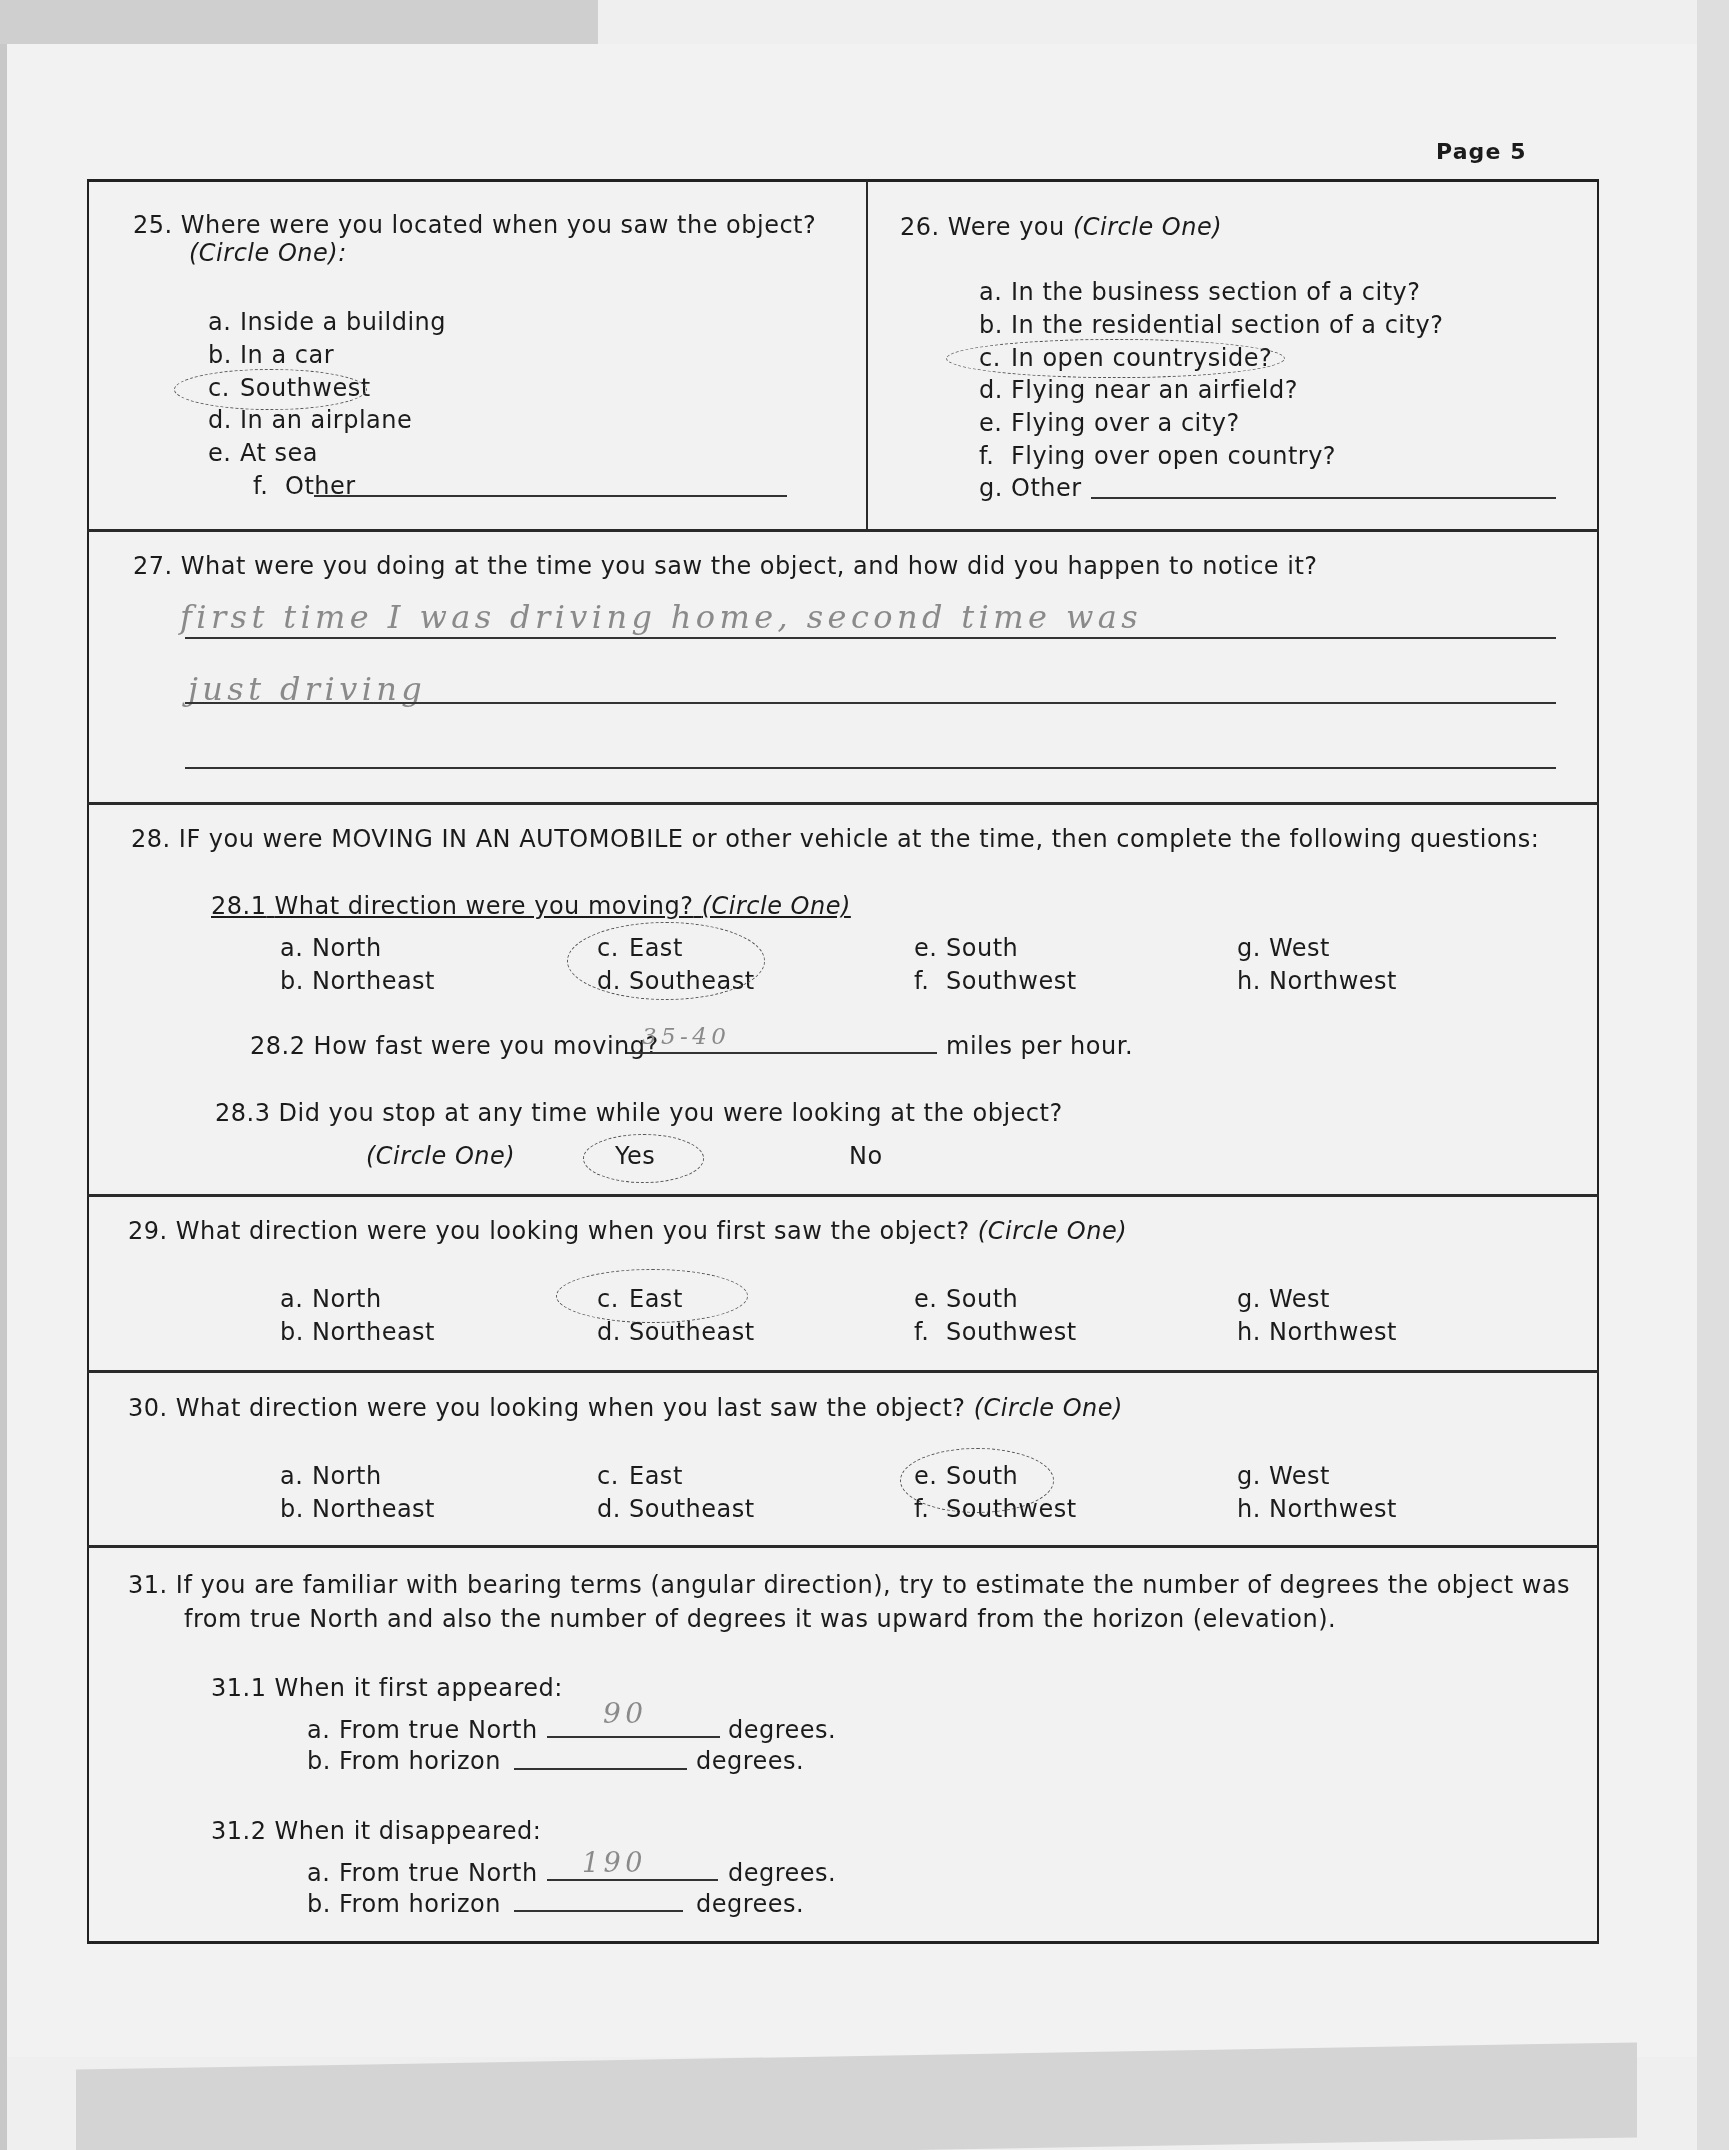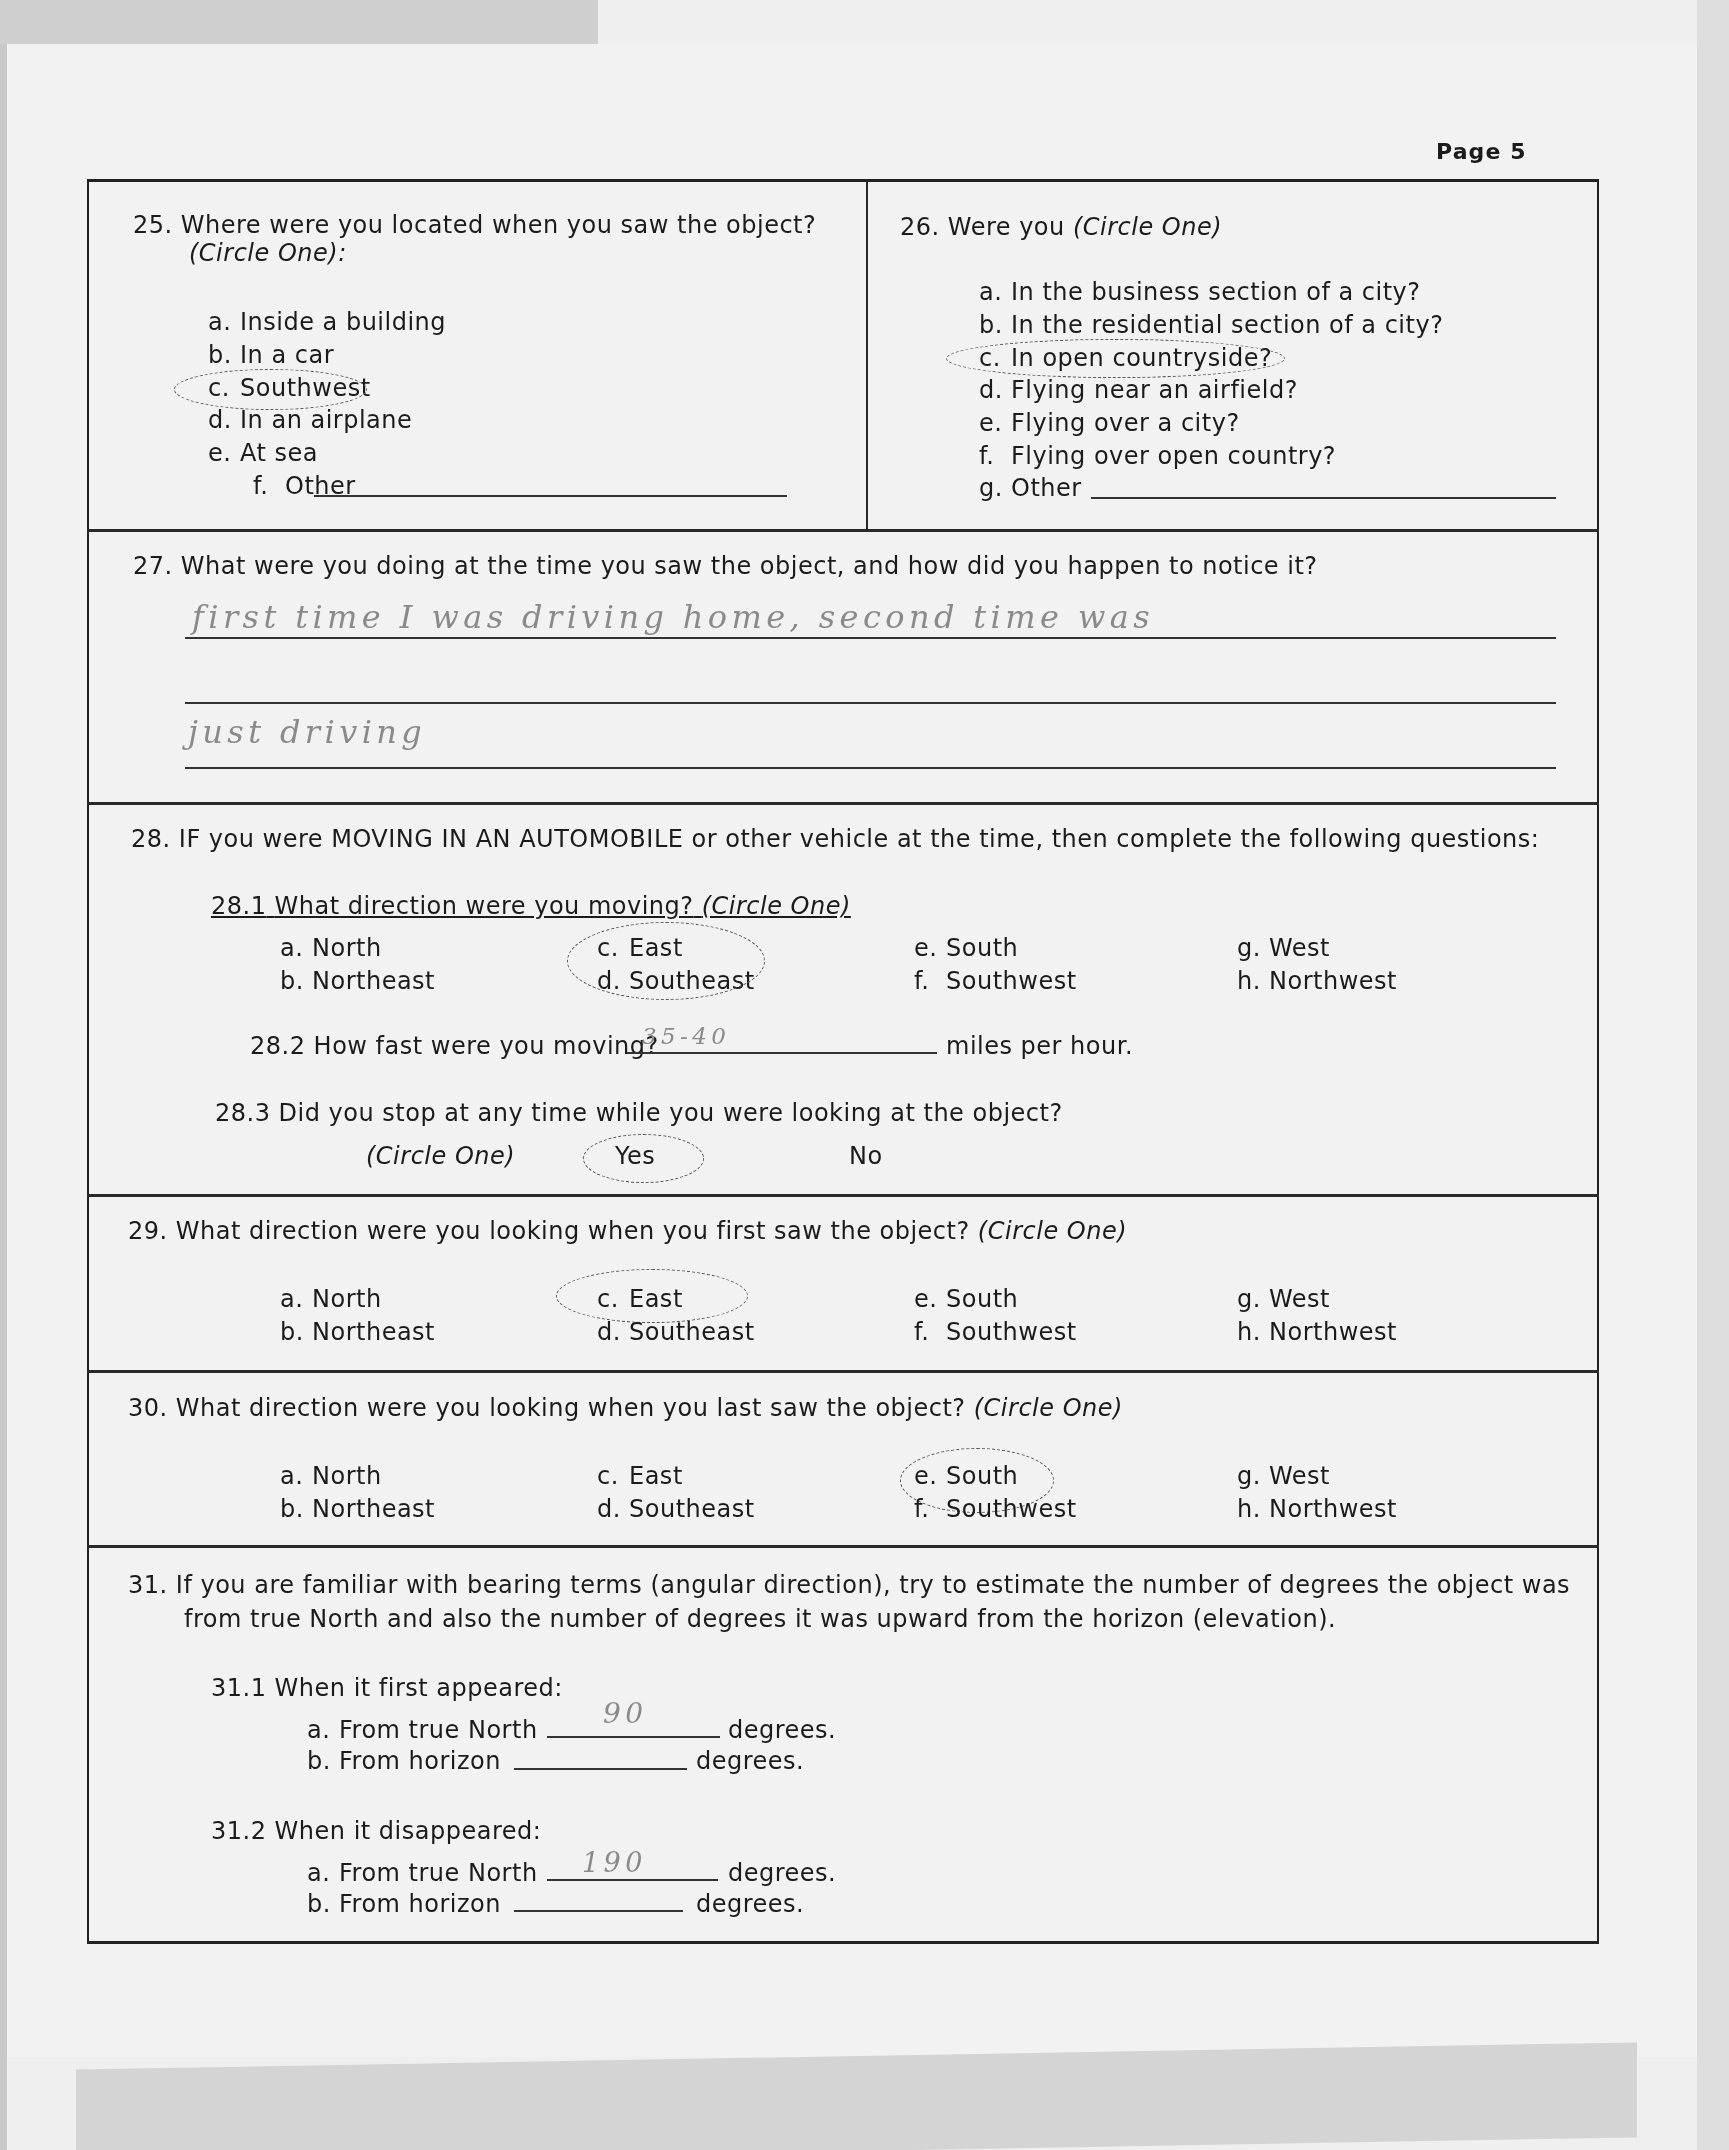--- a/index.html
+++ b/index.html
@@ -84,23 +84,23 @@
   <div class="opt" style="left:979px; top:442px;"><span class="l">f.</span><span>Flying over open country?</span></div>
   <div class="opt" style="left:979px; top:474px;"><span class="l">g.</span><span>Other</span></div>
   <div class="blank" style="left:1091px; top:497px; width:465px;"></div>
 </section>
 
 <section>
   <div class="t" style="left:133px; top:552px;">
     <span>27.</span>
     <span>What were you doing at the time you saw the object, and how did you happen to notice it?</span>
   </div>
-  <div class="hand" style="left:192px; top:598px;">first time I was driving home, second time was</div>
+  <div class="hand" style="left:180px; top:598px;">first time I was driving home, second time was</div>
   <div class="blank" style="left:185px; top:637px; width:1371px;"></div>
-  <div class="hand" style="left:188px; top:670px;margin-top:43px;">just driving</div>
+  <div class="hand" style="left:188px; top:670px;">just driving</div>
   <div class="blank" style="left:185px; top:702px; width:1371px;"></div>
   <div class="hand" style="left:188px; top:735px;"></div>
   <div class="blank" style="left:185px; top:767px; width:1371px;"></div>
 </section>
 
 <section>
   <div class="t" style="left:131px; top:825px;">
     <span>28.</span>
     <span>IF you were </span><span>MOVING IN AN AUTOMOBILE</span><span> or other vehicle at the time, then complete the following questions:</span>
   </div>

